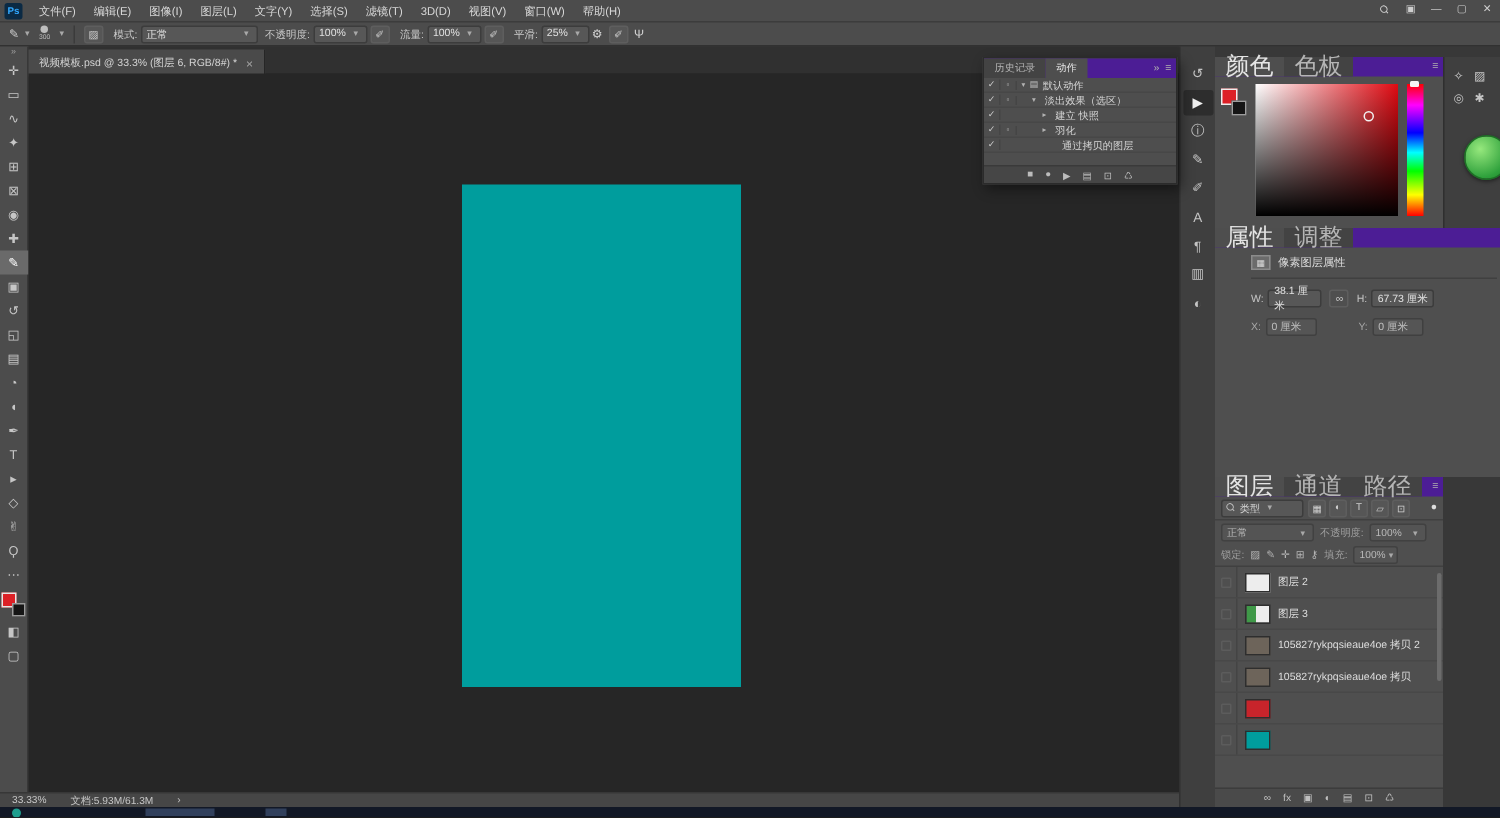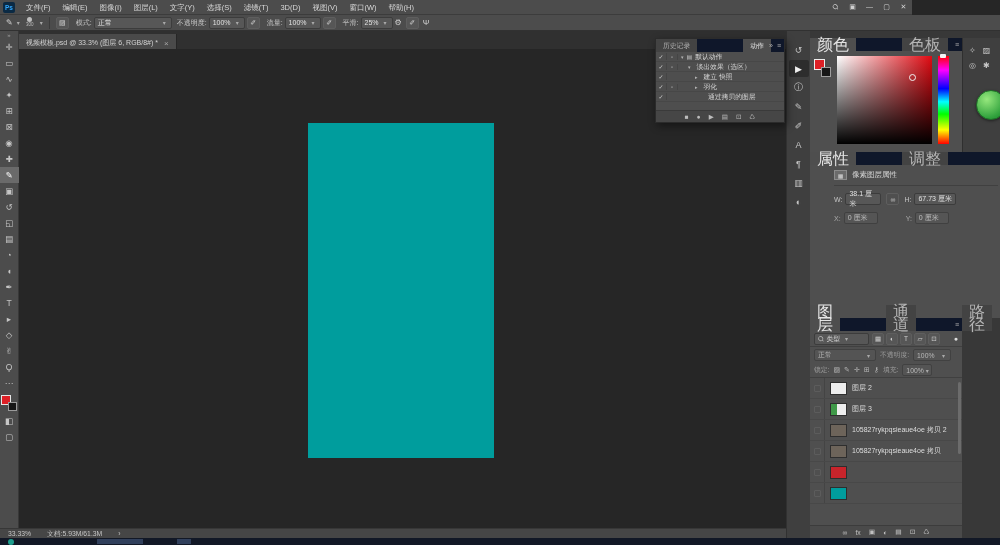--- a/index.html
+++ b/index.html
@@ -3,21 +3,21 @@
 <meta charset="utf-8">
 <style>
   * { margin:0; padding:0; box-sizing:border-box; }
   html,body { background:#1a1a1a; }
   #app {
     position:relative; width:1000px; height:545px; overflow:hidden;
     background:#262626; font-family:"Liberation Sans","DejaVu Sans",sans-serif;
     color:#d4d4d4; -webkit-font-smoothing:antialiased; cursor:default;
   }
   
-  .titlebar { position:absolute; left:0; top:0; width:912px; height:15px; background:#4c4c4c;
+  .titlebar { position:absolute; left:0; top:0; width:1000px; height:15px; background:#4c4c4c;
     display:flex; align-items:center; font-size:7.5px; border-bottom:1px solid #3c3c3c; }
   .pslogo { width:12px; height:11px; margin:0 5px 0 3px; background:#0b2a44; color:#31a8ff;
     font-size:6.5px; font-weight:bold; display:flex; align-items:center; justify-content:center; border-radius:2px; }
   .menus { display:flex; }
   .menu-item { padding:0 6px; line-height:15px; color:#d8d8d8; }
   .wincontrols { position:absolute; right:0; top:0; display:flex; }
   .wincontrols span { width:17px; line-height:14px; text-align:center; font-size:7px; color:#cfcfcf; }
   
   .optionsbar { position:absolute; left:0; top:15px; width:1000px; height:16px; background:#4c4c4c;
     border-bottom:1px solid #313131; display:flex; align-items:center; font-size:7px; color:#c9c9c9; }
@@ -47,21 +47,21 @@
   
   .doctab-strip { position:absolute; left:19px; top:31px; width:767px; height:18px; background:#303030; }
   .doctab { display:inline-flex; align-items:center; height:18px; background:#4a4a4a; padding:0 7px;
     font-size:7px; color:#d2d2d2; gap:6px; border-right:1px solid #262626; }
   .doctab .close { color:#a5a5a5; font-size:8px; }
   .canvas-area { position:absolute; left:19px; top:49px; width:767px; height:479px; background:#262626; }
   .canvas-rect { position:absolute; left:289px; top:74px; width:186px; height:335px; }
   
   .actions-panel { position:absolute; left:655px; top:38px; width:130px; height:85px; background:#4e4e4e;
     border:1px solid #2b2b2b; box-shadow:2px 3px 8px rgba(0,0,0,.45); font-size:6.8px; z-index:5; }
-  .panel-tabbar { height:13px; background:#0f172a; display:flex; align-items:flex-end; position:relative;gap:46px; }
+  .panel-tabbar { height:13px; background:#4c1d95; display:flex; align-items:flex-end; position:relative; }
   .panel-tab { padding:0 7px; line-height:13px; color:#b5b5b5; background:#434343; }
   .panel-tab.active { background:#4e4e4e; color:#e4e4e4; }
   .panel-tabbar .bar-icons { position:absolute; right:3px; top:0; line-height:13px; color:#b0b0b0;
     font-size:7px; display:flex; gap:4px; }
   .action-rows { }
   .action-row { display:flex; align-items:center; height:10px; border-bottom:1px solid #474747; }
   .ar-check { width:11px; text-align:center; color:#cfcfcf; font-size:6px; border-right:1px solid #454545; }
   .ar-dialog { width:11px; text-align:center; color:#bdbdbd; font-size:5.5px; border-right:1px solid #454545; }
   .ar-main { display:flex; align-items:center; gap:3px; padding-left:3px; color:#d6d6d6; white-space:nowrap; }
   .ar-expand { font-size:5px; color:#b3b3b3; }

